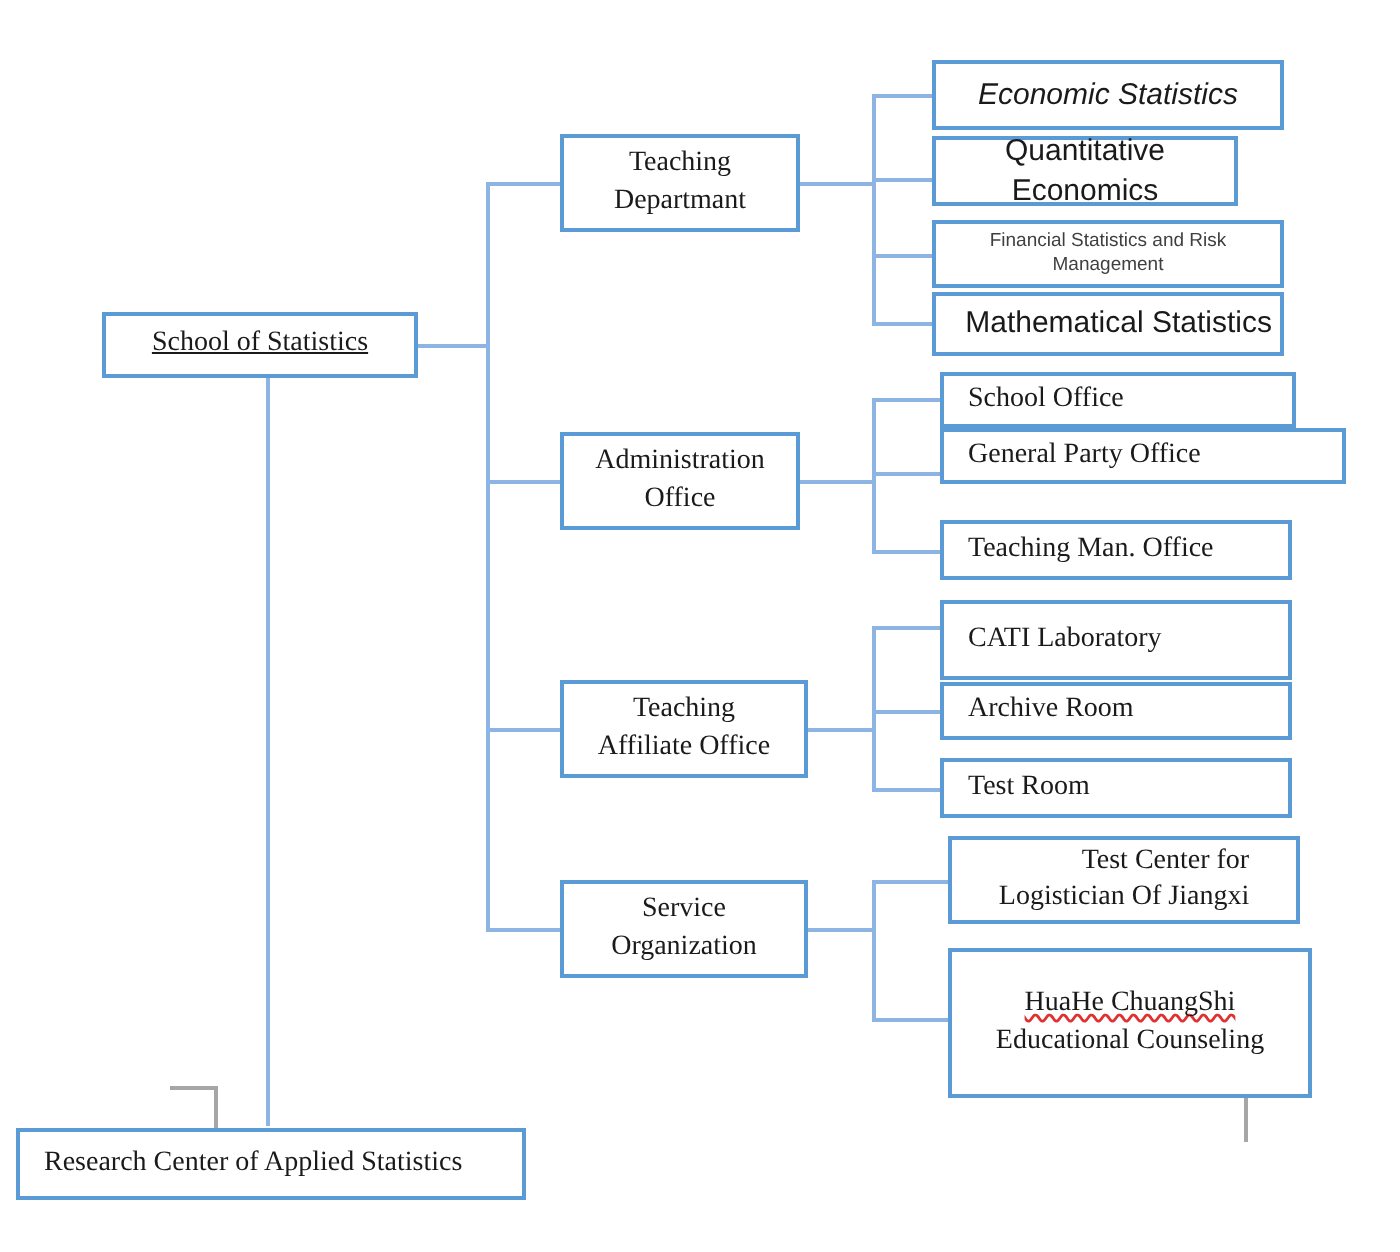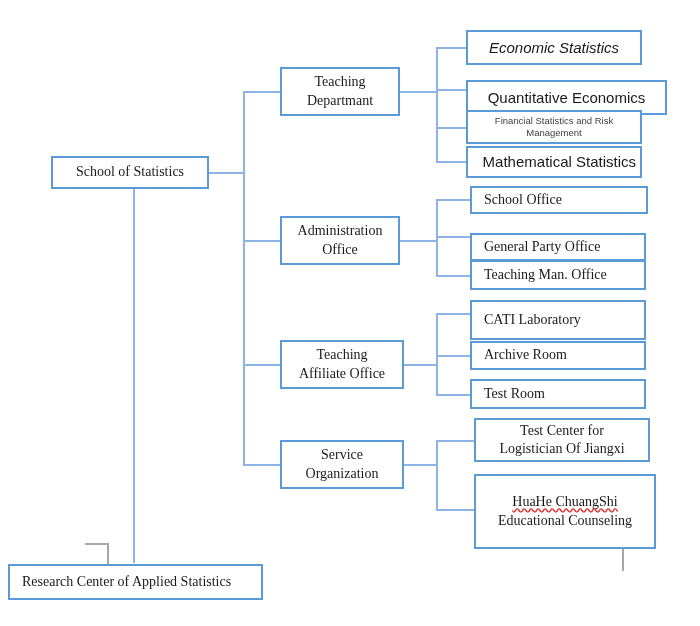--- a/index.html
+++ b/index.html
@@ -90,21 +90,21 @@
   <div class="ln v" style="left:436px; top:313px; height:81px;"></div>
   <div class="ln h" style="left:436px; top:313px; width:34px;"></div>
   <div class="ln h" style="left:436px; top:355px; width:34px;"></div>
   <div class="ln h" style="left:436px; top:394px; width:34px;"></div>
 
   <div class="ln h" style="left:404px; top:464px; width:34px;"></div>
   <div class="ln v" style="left:436px; top:440px; height:70px;"></div>
   <div class="ln h" style="left:436px; top:440px; width:38px;"></div>
   <div class="ln h" style="left:436px; top:509px; width:38px;"></div>
 
-  <div class="node serif" style="left:51px; top:156px; width:158px; height:33px;">
+  <div class="node serif" style="left:51px; top:156px; width:158px; height:33px;text-decoration:underline;">
     <span>School of Statistics</span>
   </div>
 
   <div class="node serif" style="left:280px; top:67px; width:120px; height:49px;">
     <span class="ln-stack">
       <span class="ln-stack">Teaching</span>
       <span class="ln-stack">Departmant</span>
     </span>
   </div>
 
@@ -126,60 +126,60 @@
     <span class="ln-stack">
       <span class="ln-stack">Service</span>
       <span class="ln-stack">Organization</span>
     </span>
   </div>
 
   <div class="node sans" style="left:466px; top:30px; width:176px; height:35px;font-style:italic;">
     <span>Economic Statistics</span>
   </div>
 
-  <div class="node sans" style="left:466px; top:80px; width:201px; height:35px;">
+  <div class="node sans" style="left:466px; top:68px; width:153px; height:35px;">
     <span>Quantitative Economics</span>
   </div>
 
   <div class="node tiny" style="left:466px; top:110px; width:176px; height:34px;">
     <span class="ln-stack">
       <span class="ln-stack">Financial Statistics and Risk</span>
       <span class="ln-stack">Management</span>
     </span>
   </div>
 
   <div class="node sans" style="left:466px; top:146px; width:176px; height:32px;justify-content:flex-end;">
     <span>Mathematical Statistics</span>
   </div>
 
   <div class="node serif leftal" style="left:470px; top:186px; width:178px; height:28px;">
     <span>School Office</span>
   </div>
 
-  <div class="node serif leftal" style="left:470px; top:233px; width:176px; height:28px;">
+  <div class="node serif leftal" style="left:470px; top:214px; width:203px; height:28px;">
     <span>General Party Office</span>
   </div>
 
   <div class="node serif leftal" style="left:470px; top:260px; width:176px; height:30px;">
     <span>Teaching Man. Office</span>
   </div>
 
   <div class="node serif leftal" style="left:470px; top:300px; width:176px; height:40px;">
     <span>CATI Laboratory</span>
   </div>
 
   <div class="node serif leftal" style="left:470px; top:341px; width:176px; height:29px;">
     <span>Archive Room</span>
   </div>
 
   <div class="node serif leftal" style="left:470px; top:379px; width:176px; height:30px;">
     <span>Test Room</span>
   </div>
 
-  <div class="node serif" style="left:474px; top:418px; width:176px; height:44px;">
+  <div class="node serif" style="left:474px; top:418px; width:176px; height:44px;text-align:right;">
     <span class="ln-stack">
       <span class="ln-stack">Test Center for</span>
       <span class="ln-stack">Logistician Of Jiangxi</span>
     </span>
   </div>
 
   <div class="node serif" style="left:474px; top:474px; width:182px; height:75px;">
     <span class="ln-stack">
       <span class="ln-stack wavy">HuaHe ChuangShi</span>
       <span class="ln-stack">Educational Counseling</span>

